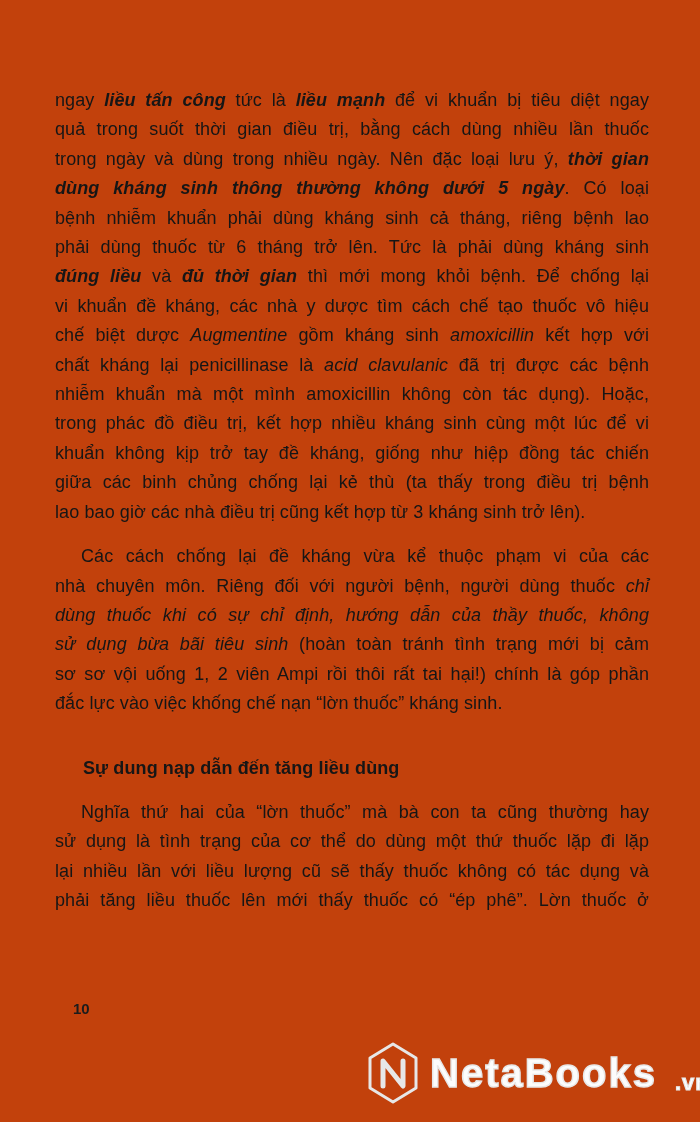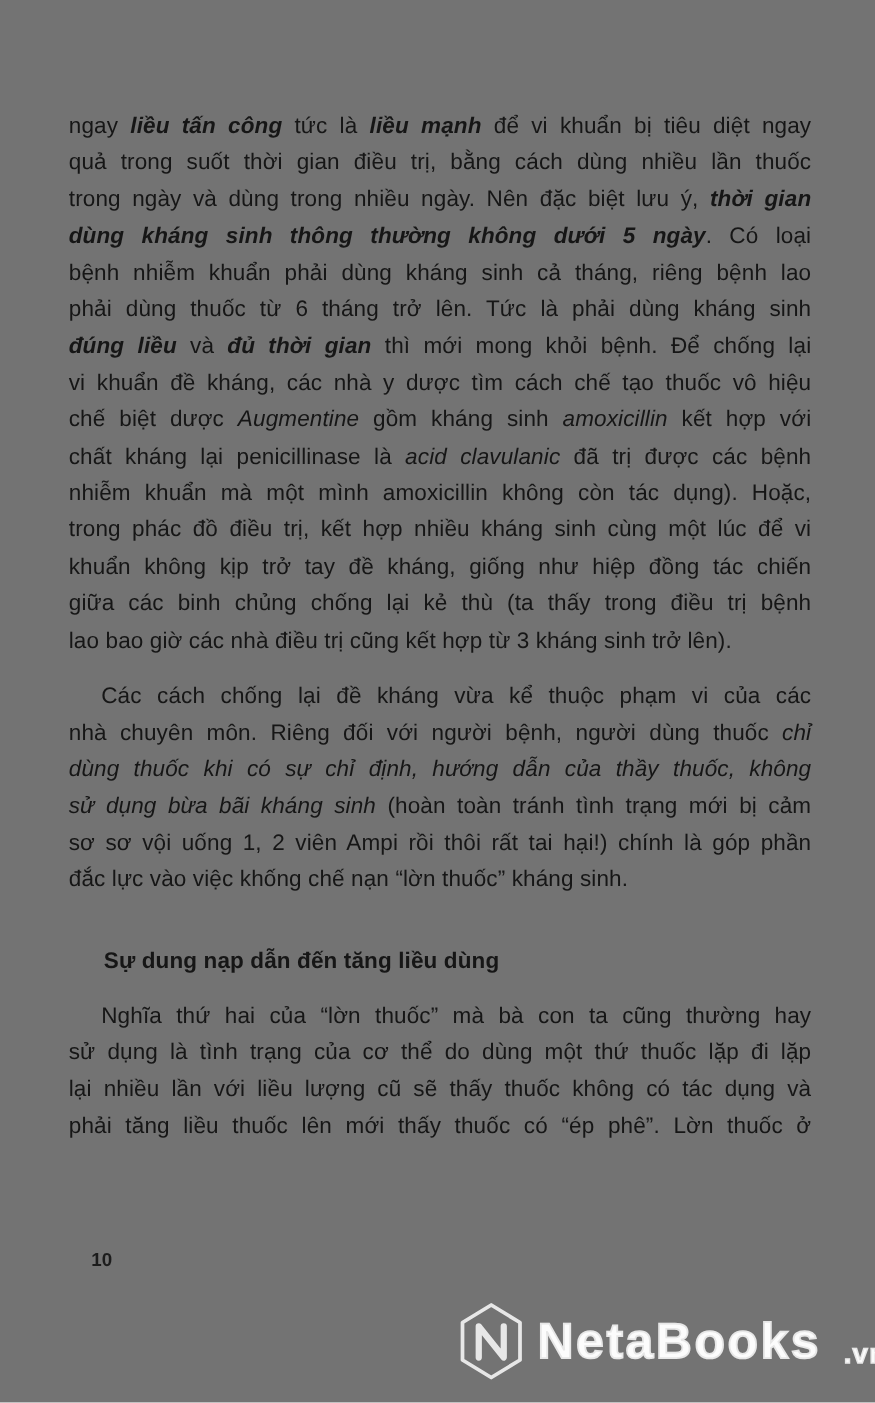--- a/index.html
+++ b/index.html
@@ -10,21 +10,21 @@
   body {
     width: 700px;
     height: 1122px;
     position: relative;
     overflow: hidden;
     font-family: "Liberation Sans", sans-serif;
   }
   .book-page {
     position: absolute;
     inset: 0;
-    background: #737373;
+    background: #c2410c;
     text-decoration: underline;
   }
   .text-block {
     position: absolute;
     left: 55px;
     top: 86px;
     width: 594px;
     font-size: 18px;
     line-height: 29.4px;
     color: #161616;
@@ -87,39 +87,39 @@
 </style>
 </head>
 <body>
 
 <div class="book-page">
 
   <div class="text-block">
       <div class="para">
         <div class="line"><span>ngay </span><span class="s-bi">liều tấn công</span><span> tức là </span><span class="s-bi">liều mạnh</span><span> để vi khuẩn bị tiêu diệt ngay</span></div>
         <div class="line"><span>quả trong suốt thời gian điều trị, bằng cách dùng nhiều lần thuốc</span></div>
-        <div class="line"><span>trong ngày và dùng trong nhiều ngày. Nên đặc biệt lưu ý, </span><span class="s-bi">thời gian</span></div>
+        <div class="line"><span>trong ngày và dùng trong nhiều ngày. Nên đặc loại lưu ý, </span><span class="s-bi">thời gian</span></div>
         <div class="line"><span class="s-bi">dùng kháng sinh thông thường không dưới 5 ngày</span><span>. Có loại</span></div>
         <div class="line"><span>bệnh nhiễm khuẩn phải dùng kháng sinh cả tháng, riêng bệnh lao</span></div>
         <div class="line"><span>phải dùng thuốc từ 6 tháng trở lên. Tức là phải dùng kháng sinh</span></div>
         <div class="line"><span class="s-bi">đúng liều</span><span> và </span><span class="s-bi">đủ thời gian</span><span> thì mới mong khỏi bệnh. Để chống lại</span></div>
         <div class="line"><span>vi khuẩn đề kháng, các nhà y dược tìm cách chế tạo thuốc vô hiệu</span></div>
         <div class="line"><span>chế biệt dược </span><span class="s-i">Augmentine</span><span> gồm kháng sinh </span><span class="s-i">amoxicillin</span><span> kết hợp với</span></div>
         <div class="line"><span>chất kháng lại penicillinase là </span><span class="s-i">acid clavulanic</span><span> đã trị được các bệnh</span></div>
         <div class="line"><span>nhiễm khuẩn mà một mình amoxicillin không còn tác dụng). Hoặc,</span></div>
         <div class="line"><span>trong phác đồ điều trị, kết hợp nhiều kháng sinh cùng một lúc để vi</span></div>
         <div class="line"><span>khuẩn không kịp trở tay đề kháng, giống như hiệp đồng tác chiến</span></div>
         <div class="line"><span>giữa các binh chủng chống lại kẻ thù (ta thấy trong điều trị bệnh</span></div>
         <div class="line end"><span>lao bao giờ các nhà điều trị cũng kết hợp từ 3 kháng sinh trở lên).</span></div>
       </div>
       <div class="para indent">
         <div class="line"><span>Các cách chống lại đề kháng vừa kể thuộc phạm vi của các</span></div>
         <div class="line"><span>nhà chuyên môn. Riêng đối với người bệnh, người dùng thuốc </span><span class="s-i">chỉ</span></div>
         <div class="line"><span class="s-i">dùng thuốc khi có sự chỉ định, hướng dẫn của thầy thuốc, không</span></div>
-        <div class="line"><span class="s-i">sử dụng bừa bãi kháng sinh</span><span> (hoàn toàn tránh tình trạng mới bị cảm</span></div>
+        <div class="line"><span class="s-i">sử dụng bừa bãi tiêu sinh</span><span> (hoàn toàn tránh tình trạng mới bị cảm</span></div>
         <div class="line"><span>sơ sơ vội uống 1, 2 viên Ampi rồi thôi rất tai hại!) chính là góp phần</span></div>
         <div class="line end"><span>đắc lực vào việc khống chế nạn “lờn thuốc” kháng sinh.</span></div>
       </div>
       <div class="heading">Sự dung nạp dẫn đến tăng liều dùng</div>
       <div class="para indent">
         <div class="line"><span>Nghĩa thứ hai của “lờn thuốc” mà bà con ta cũng thường hay</span></div>
         <div class="line"><span>sử dụng là tình trạng của cơ thể do dùng một thứ thuốc lặp đi lặp</span></div>
         <div class="line"><span>lại nhiều lần với liều lượng cũ sẽ thấy thuốc không có tác dụng và</span></div>
         <div class="line"><span>phải tăng liều thuốc lên mới thấy thuốc có “ép phê”. Lờn thuốc ở</span></div>
       </div>

